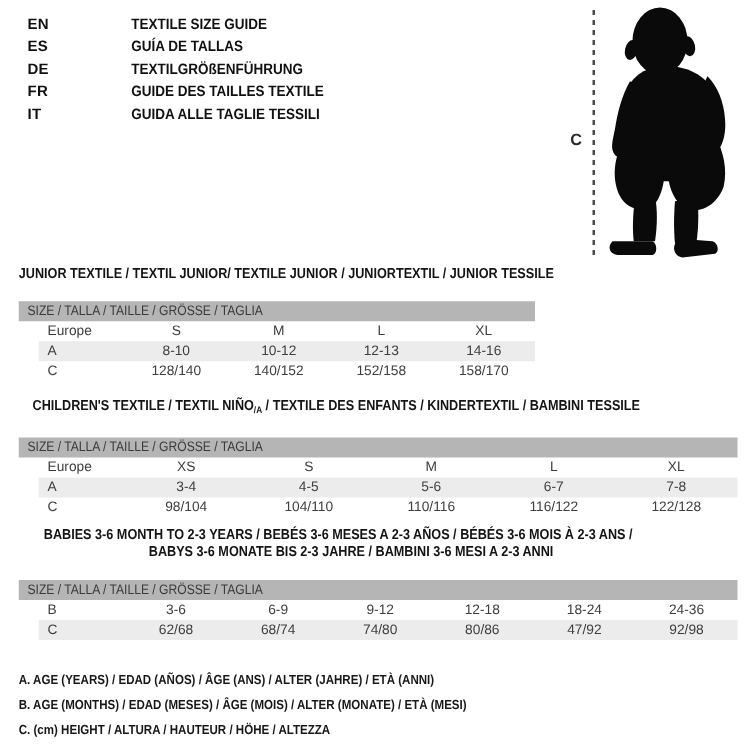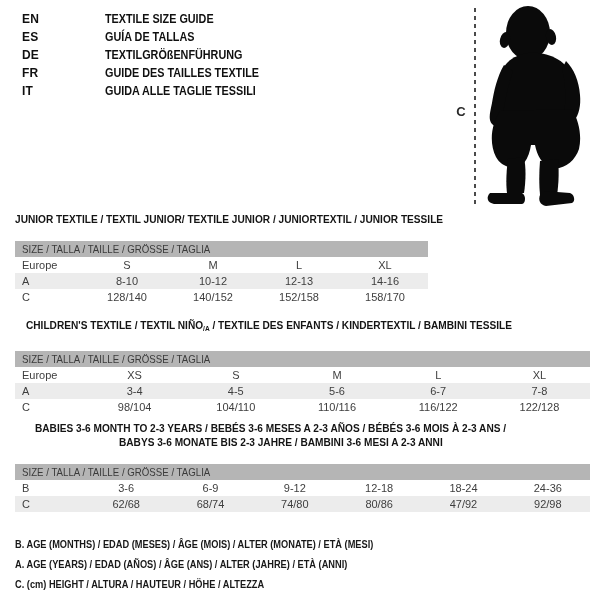--- a/index.html
+++ b/index.html
@@ -25,21 +25,21 @@
 
   
   .section{position:absolute;left:15px;}
   .section-0{top:212px;width:413px;}
   .section-1{top:318px;width:575px;}
   .section-2{top:421px;width:575px;}
   .section-title{font-size:11.5px;font-weight:bold;color:#141414;line-height:14px;margin-bottom:15px;text-align:center;}
   .section-title .sub{font-size:7.5px;vertical-align:-2px;}
   .size-table{width:100%;}
   .thead{height:16px;line-height:16px;background:#b5b5b5;color:#3a3a3a;font-size:11px;padding-left:7px;}
-  .trow{display:flex;height:16px;line-height:16px;font-size:11px;color:#3e3e3e;}
+  .trow{display:flex;height:16px;line-height:16px;font-size:11px;color:#3e3e3e;margin-left:16px;}
   .trow.shaded{background:#ececec;}
   .tcell{flex:1;text-align:center;}
   .tcell.label{flex:0 0 62px;text-align:left;padding-left:7px;}
 
   
   .notes{position:absolute;left:15px;top:534px;}
   .note-line{height:20px;line-height:20px;font-size:10.5px;font-weight:bold;color:#181818;}
 </style>
 </head>
 <body>
@@ -173,18 +173,18 @@
             <div class="tcell">74/80</div>
             <div class="tcell">80/86</div>
             <div class="tcell">47/92</div>
             <div class="tcell">92/98</div>
           </div>
         </div>
       </div>
     </div>
 
   <div class="notes">
+      <div class="note-line"><span class="condense">A. AGE (YEARS) / EDAD (AÑOS) / ÂGE (ANS) / ALTER (JAHRE) / ETÀ (ANNI)</span></div>
       <div class="note-line"><span class="condense">B. AGE (MONTHS) / EDAD (MESES) / ÂGE (MOIS) / ALTER (MONATE) / ETÀ (MESI)</span></div>
-      <div class="note-line"><span class="condense">A. AGE (YEARS) / EDAD (AÑOS) / ÂGE (ANS) / ALTER (JAHRE) / ETÀ (ANNI)</span></div>
       <div class="note-line"><span class="condense">C. (cm) HEIGHT / ALTURA / HAUTEUR / HÖHE / ALTEZZA</span></div>
     </div>
 
 </div>
 
 </body></html>

